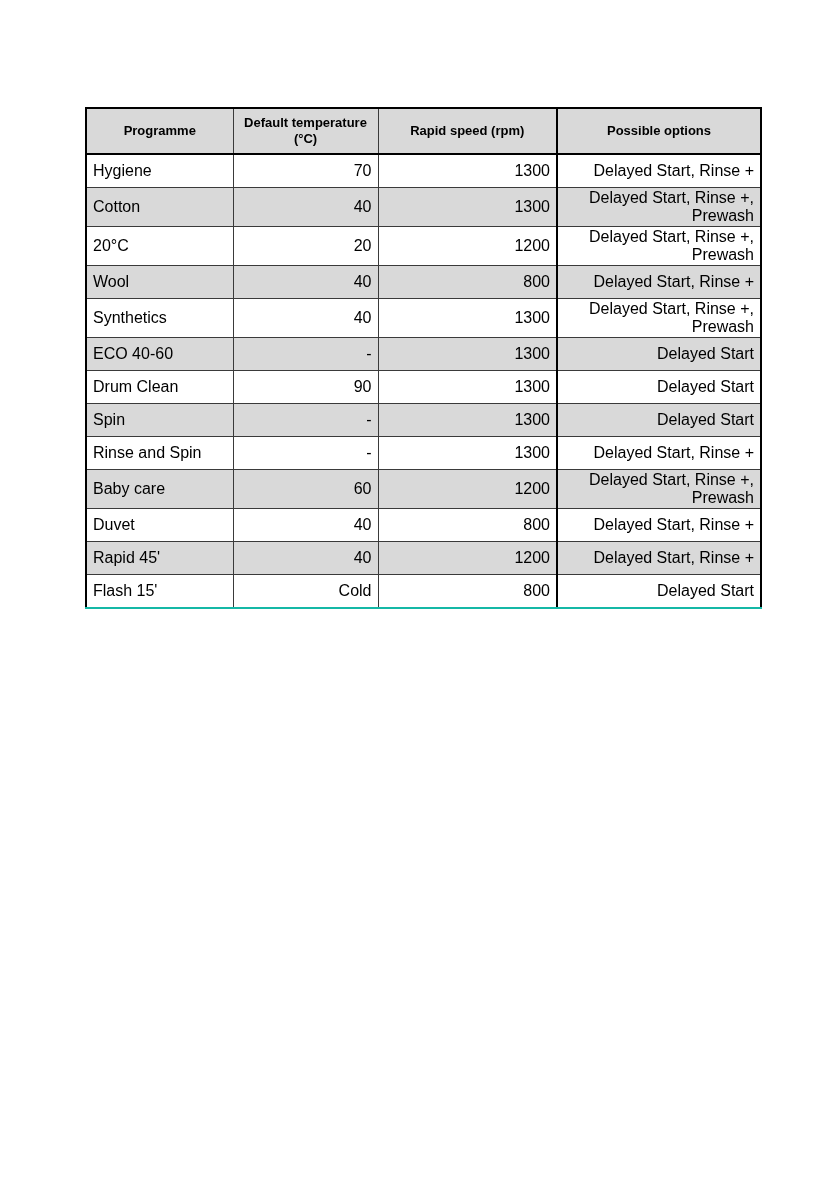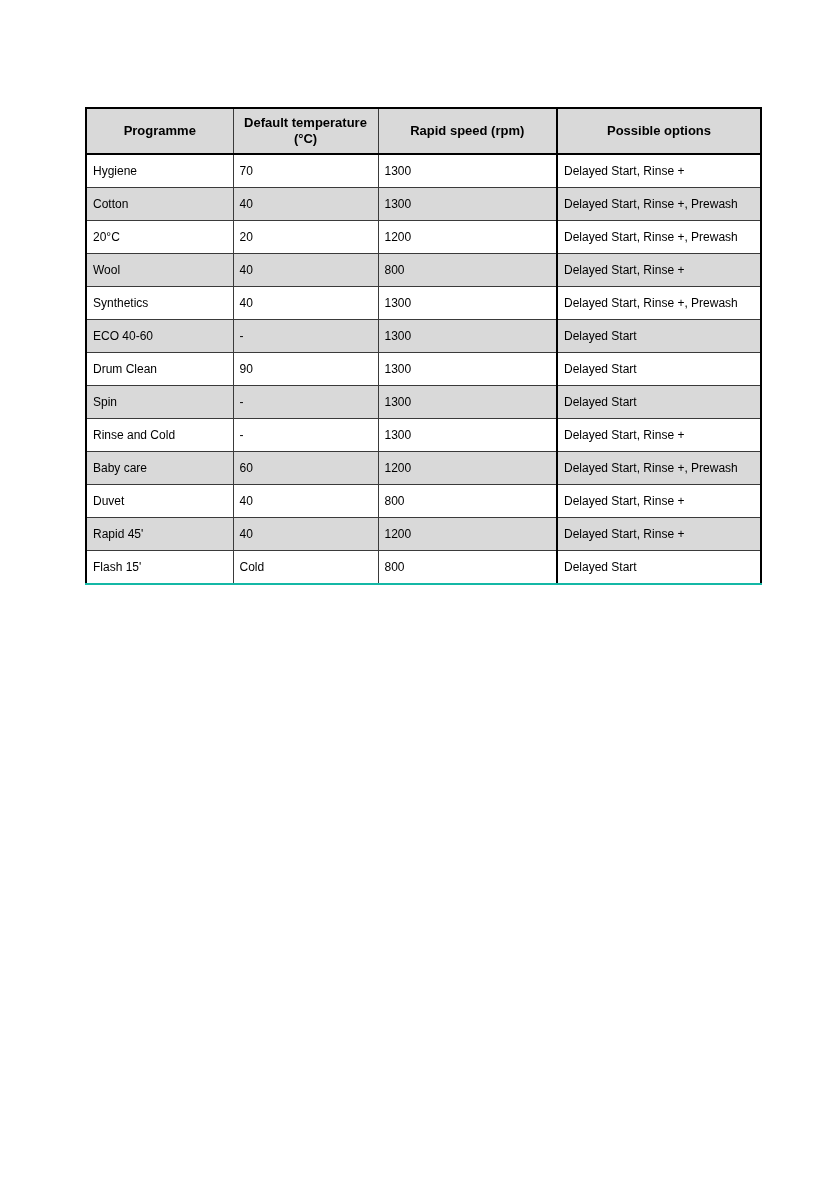--- a/index.html
+++ b/index.html
@@ -36,30 +36,30 @@
     font-size: 13px;
     line-height: 1.25;
     height: 40px;
     text-align: center;
     vertical-align: middle;
     padding: 2px 6px;
     border: 1px solid #3a3a3a;
     border-bottom: 2px solid #000000;
   }
   tbody td {
-    font-size: 12px;
+    font-size: 16px;
     height: 30px;
     vertical-align: middle;
     padding: 1px 6px;
     border: 1px solid #3a3a3a;
     background: #ffffff;
   }
   tbody tr:nth-child(even) td { background: #d9d9d9; }
   td.cell-programme { text-align: left; }
-  td.cell-temperature, td.cell-spin, td.cell-options { text-align: left; }
+  td.cell-temperature, td.cell-spin, td.cell-options { text-align: right; }
   
   th.col-options, td.cell-options { border-left: 2px solid #000000; }
   
   thead th:first-child, tbody td:first-child { border-left: 2px solid #000000; }
   thead th:last-child, tbody td:last-child { border-right: 2px solid #000000; }
   thead th { border-top: 2px solid #000000; }
   tbody tr:last-child td { border-bottom: 2px solid #14b8a6; }
 </style>
 </head>
 <body>
@@ -132,21 +132,21 @@
   </tr>
 
   <tr>
     <td class="cell-programme">Spin</td>
     <td class="cell-temperature">-</td>
     <td class="cell-spin">1300</td>
     <td class="cell-options">Delayed Start</td>
   </tr>
 
   <tr>
-    <td class="cell-programme">Rinse and Cold</td>
+    <td class="cell-programme">Rinse and Spin</td>
     <td class="cell-temperature">-</td>
     <td class="cell-spin">1300</td>
     <td class="cell-options">Delayed Start, Rinse +</td>
   </tr>
 
   <tr>
     <td class="cell-programme">Baby care</td>
     <td class="cell-temperature">60</td>
     <td class="cell-spin">1200</td>
     <td class="cell-options">Delayed Start, Rinse +, Prewash</td>

